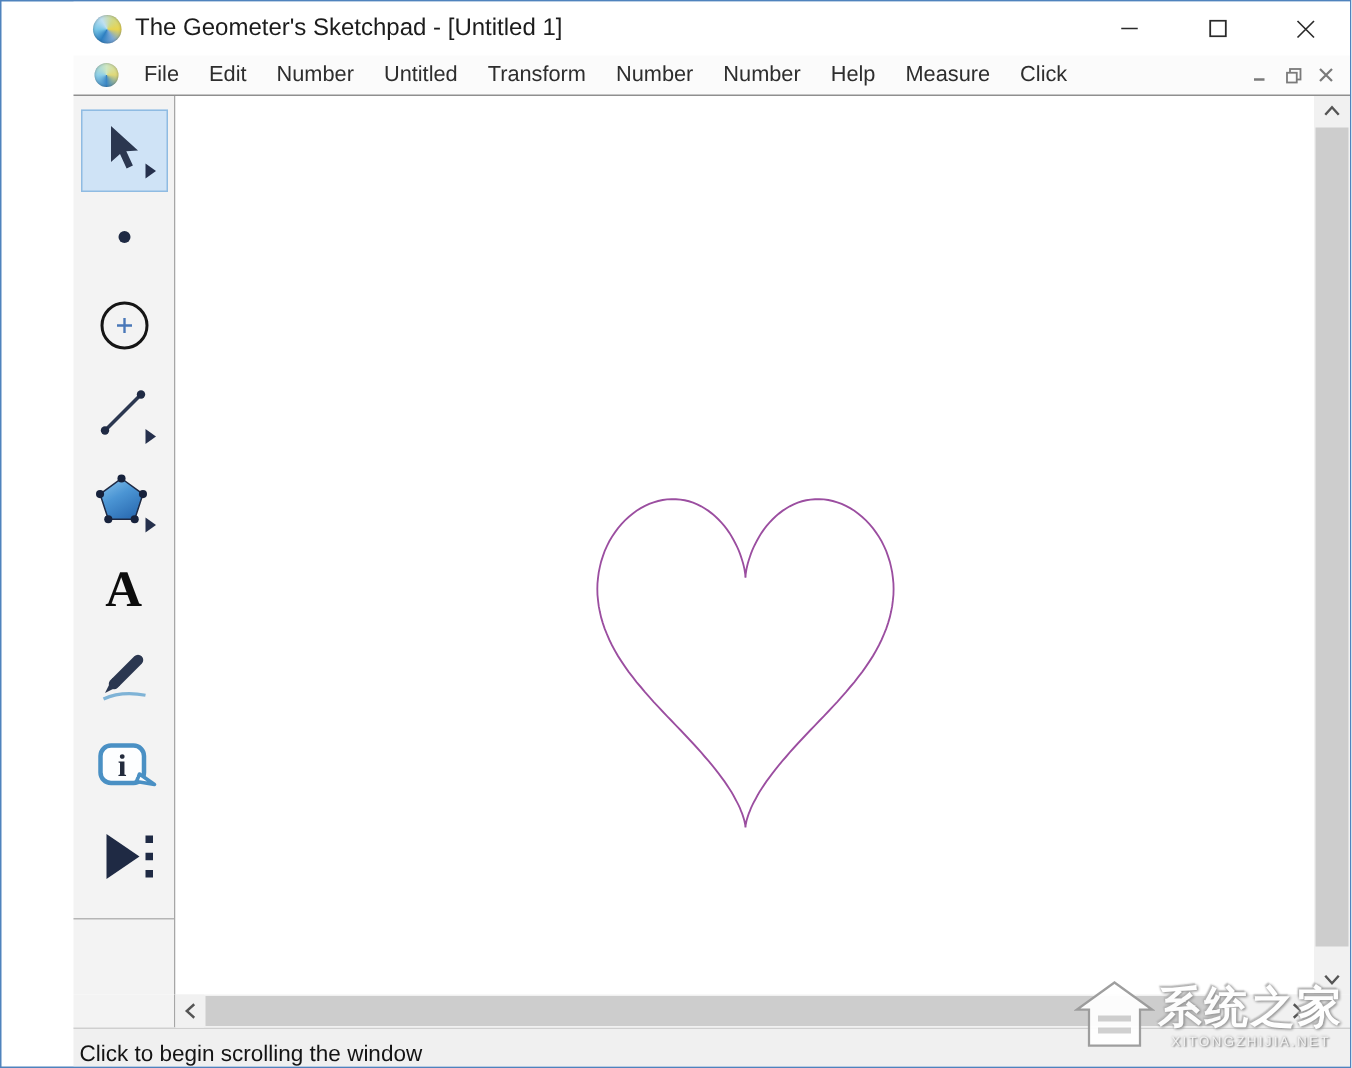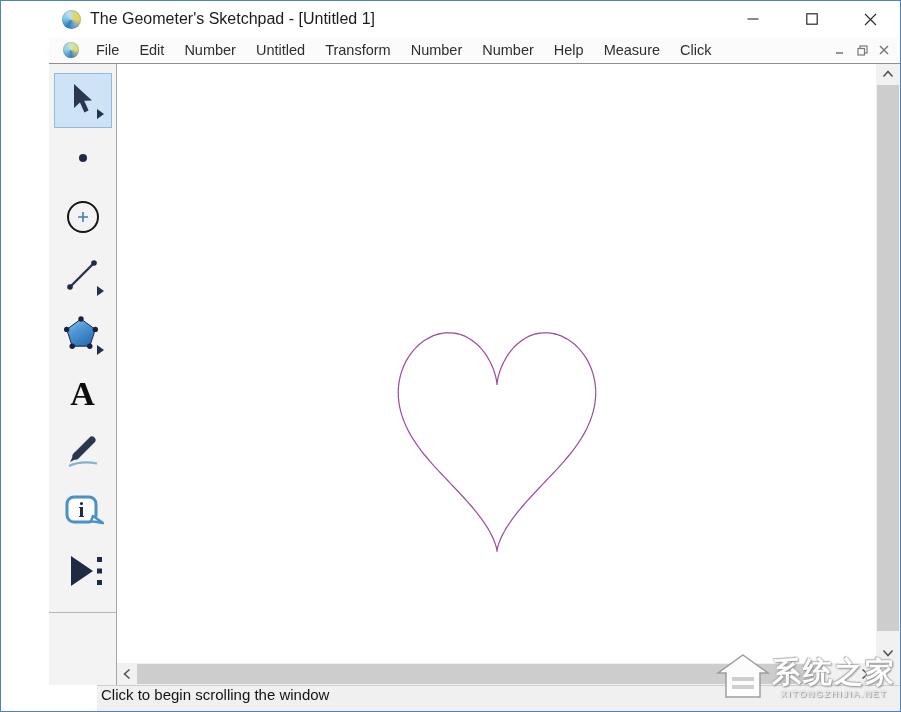--- a/index.html
+++ b/index.html
@@ -55,21 +55,21 @@
   .v-track { flex:1 1 auto; position:relative; }
   .v-thumb { position:absolute; left:1px; right:1px; top:1px; bottom:12px; background:#cdcdcd; }
   .bottomrow { height:22px; flex:0 0 auto; display:flex; }
   .corner-left { width:68px; flex:0 0 auto; background:#f3f3f3; border-right:1px solid #a6a6a6; }
   .hscroll { flex:1 1 auto; background:#f1f1f1; position:relative; display:flex; }
   .h-arrow-left { width:19px; height:100%; display:flex; align-items:center; justify-content:center; background:#f1f1f1; border:none; }
   .h-arrow-right { position:absolute; right:0; top:0; width:22px; height:100%; display:flex; align-items:center; justify-content:center; background:#f1f1f1; border:none; }
   .h-thumb { position:absolute; left:20px; right:62px; top:1px; bottom:1px; background:#cdcdcd; }
   .corner-right { width:24px; flex:0 0 auto; background:#f1f1f1; }
   
-  .statusbar { height:26px; flex:0 0 auto; background:#f0f0f0; border-top:1px solid #cfcfcf; display:flex; align-items:flex-start; padding-left:4px;margin-left:48px; }
+  .statusbar { height:26px; flex:0 0 auto; background:#f0f0f0; border-top:1px solid #cfcfcf; display:flex; align-items:flex-end; padding-left:4px; }
   .status-text { font-size:15px; color:#141414; }
   
   .watermark {
     position:absolute; right:4px; bottom:12px; display:flex; align-items:flex-end; gap:2px;
     z-index:5; pointer-events:none; opacity:.95;
   }
   .wm-textcol { display:flex; flex-direction:column; align-items:center; }
   .wm-main {
     font-size:29px; font-weight:bold; color:#ffffff; letter-spacing:2px; line-height:1;
     text-shadow:0 0 2px #9a9a9a, 1px 1px 2px #8a8a8a, -1px -1px 1px #bdbdbd;

